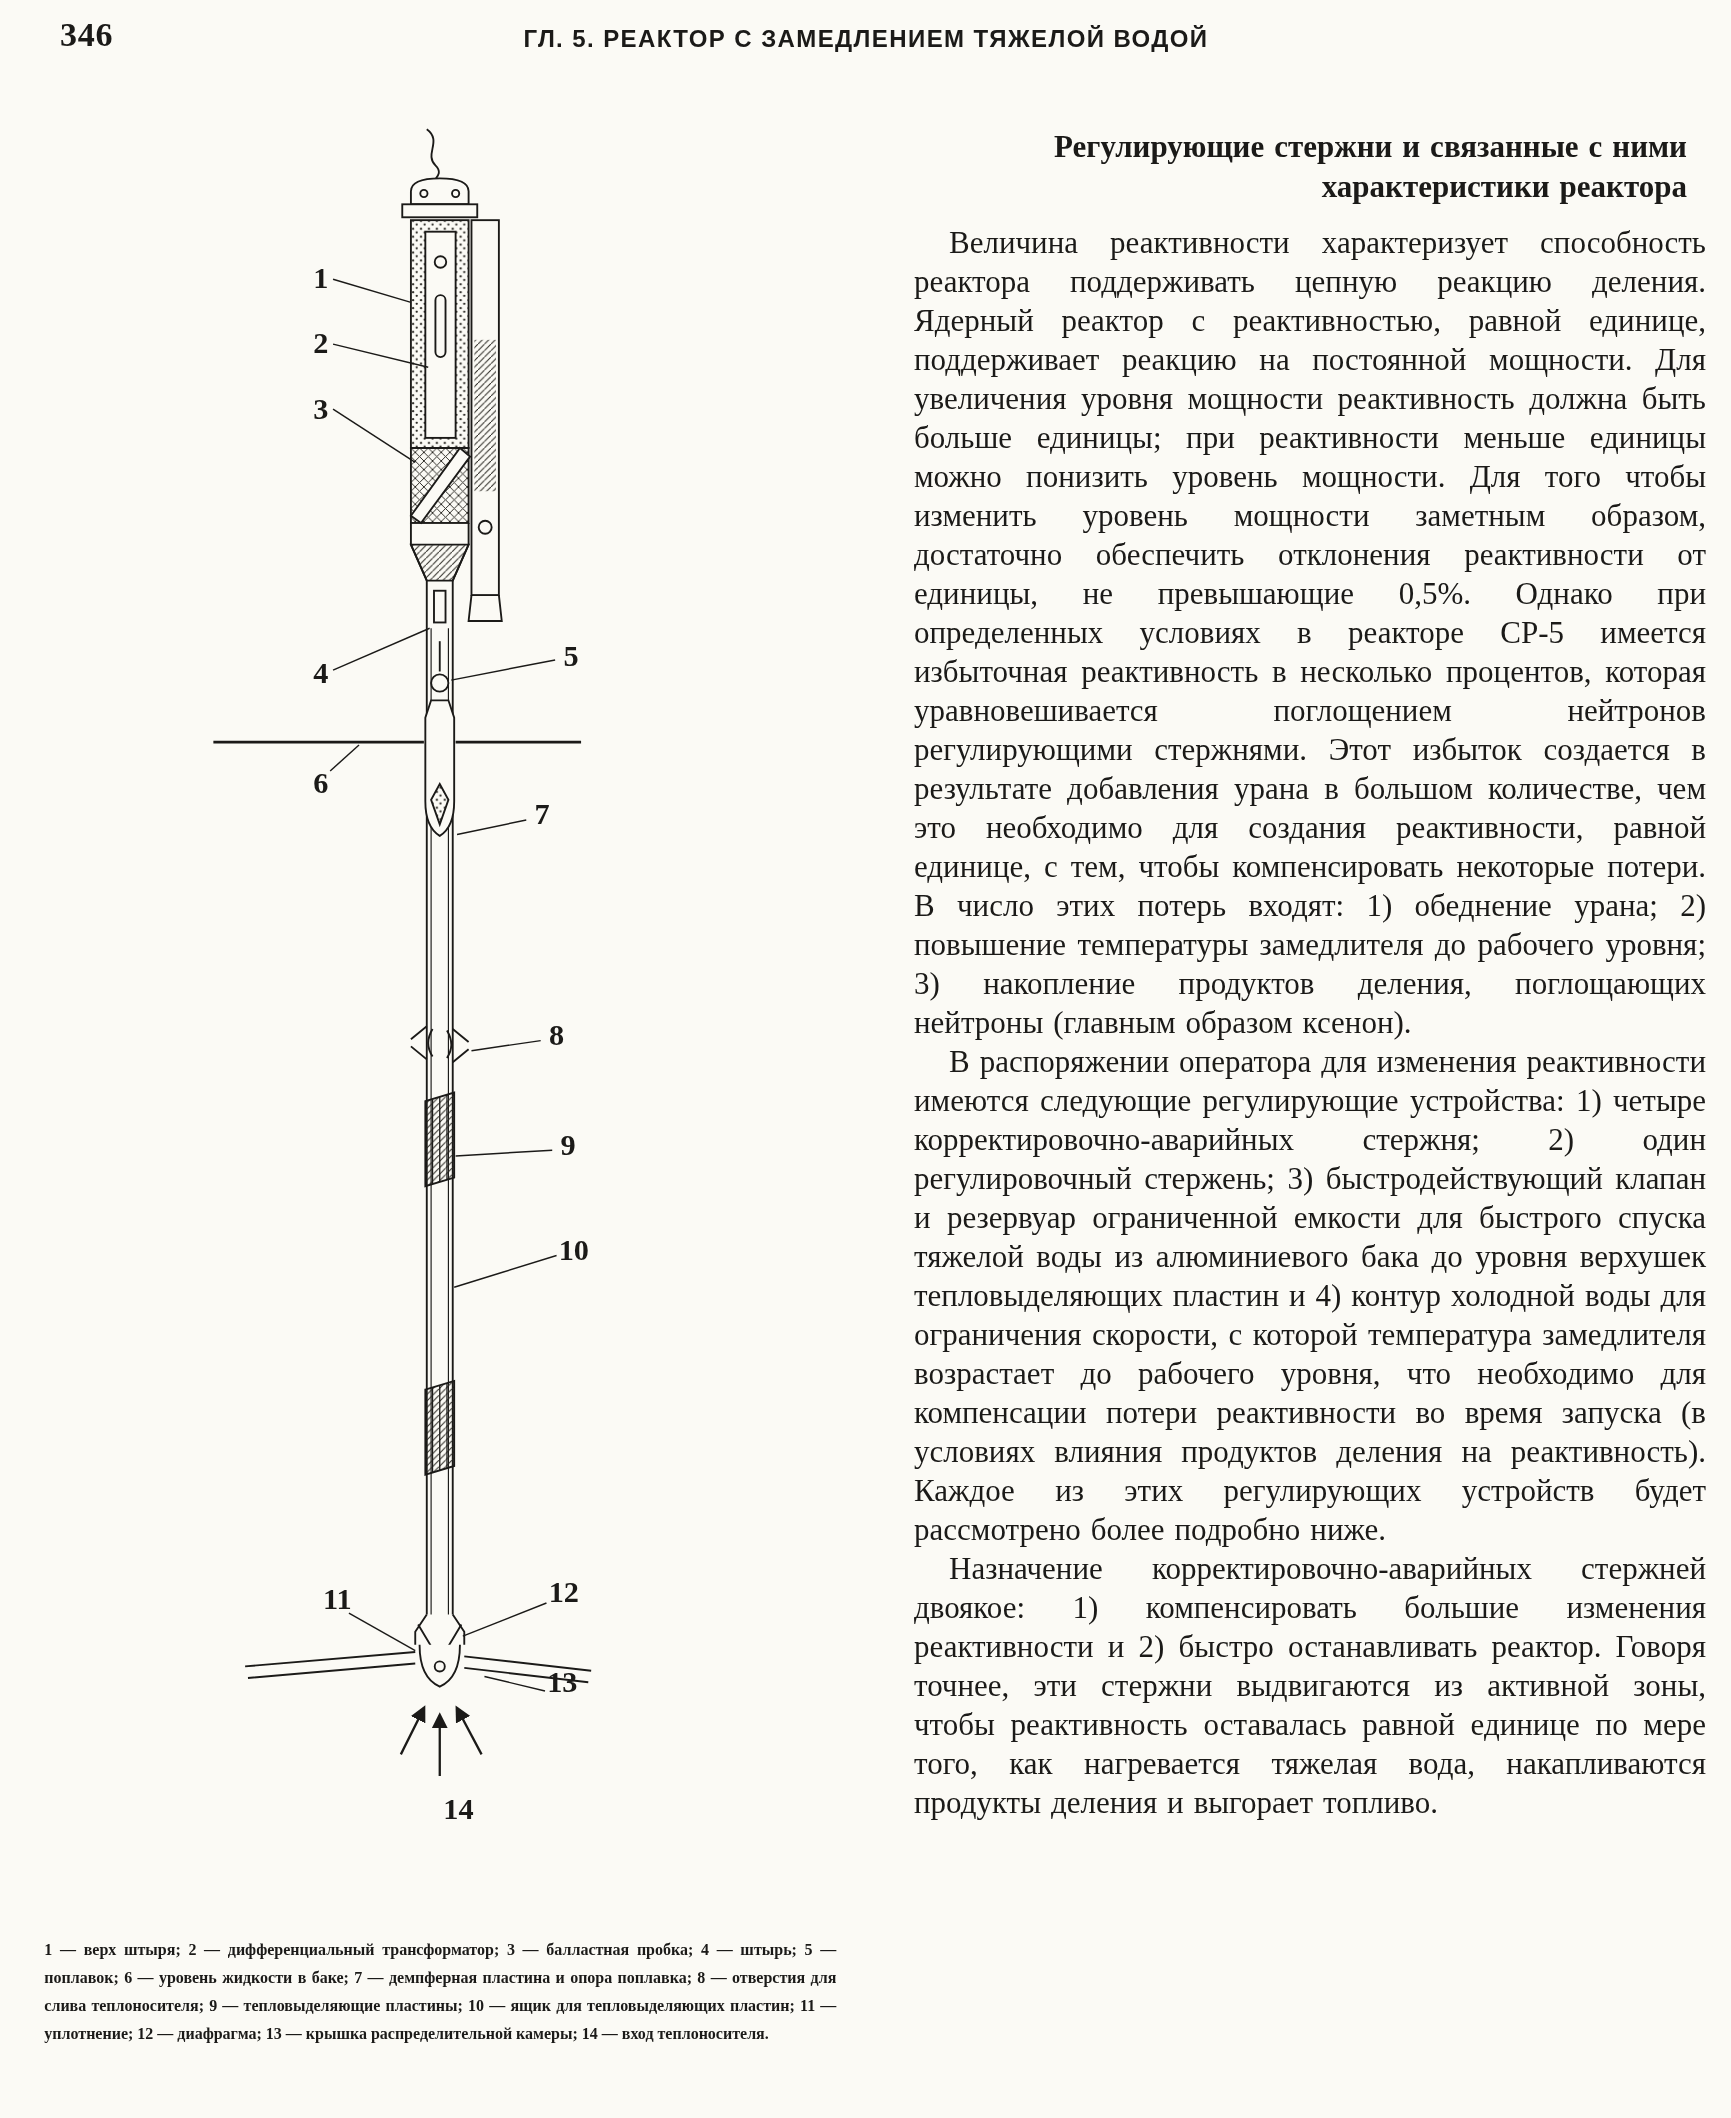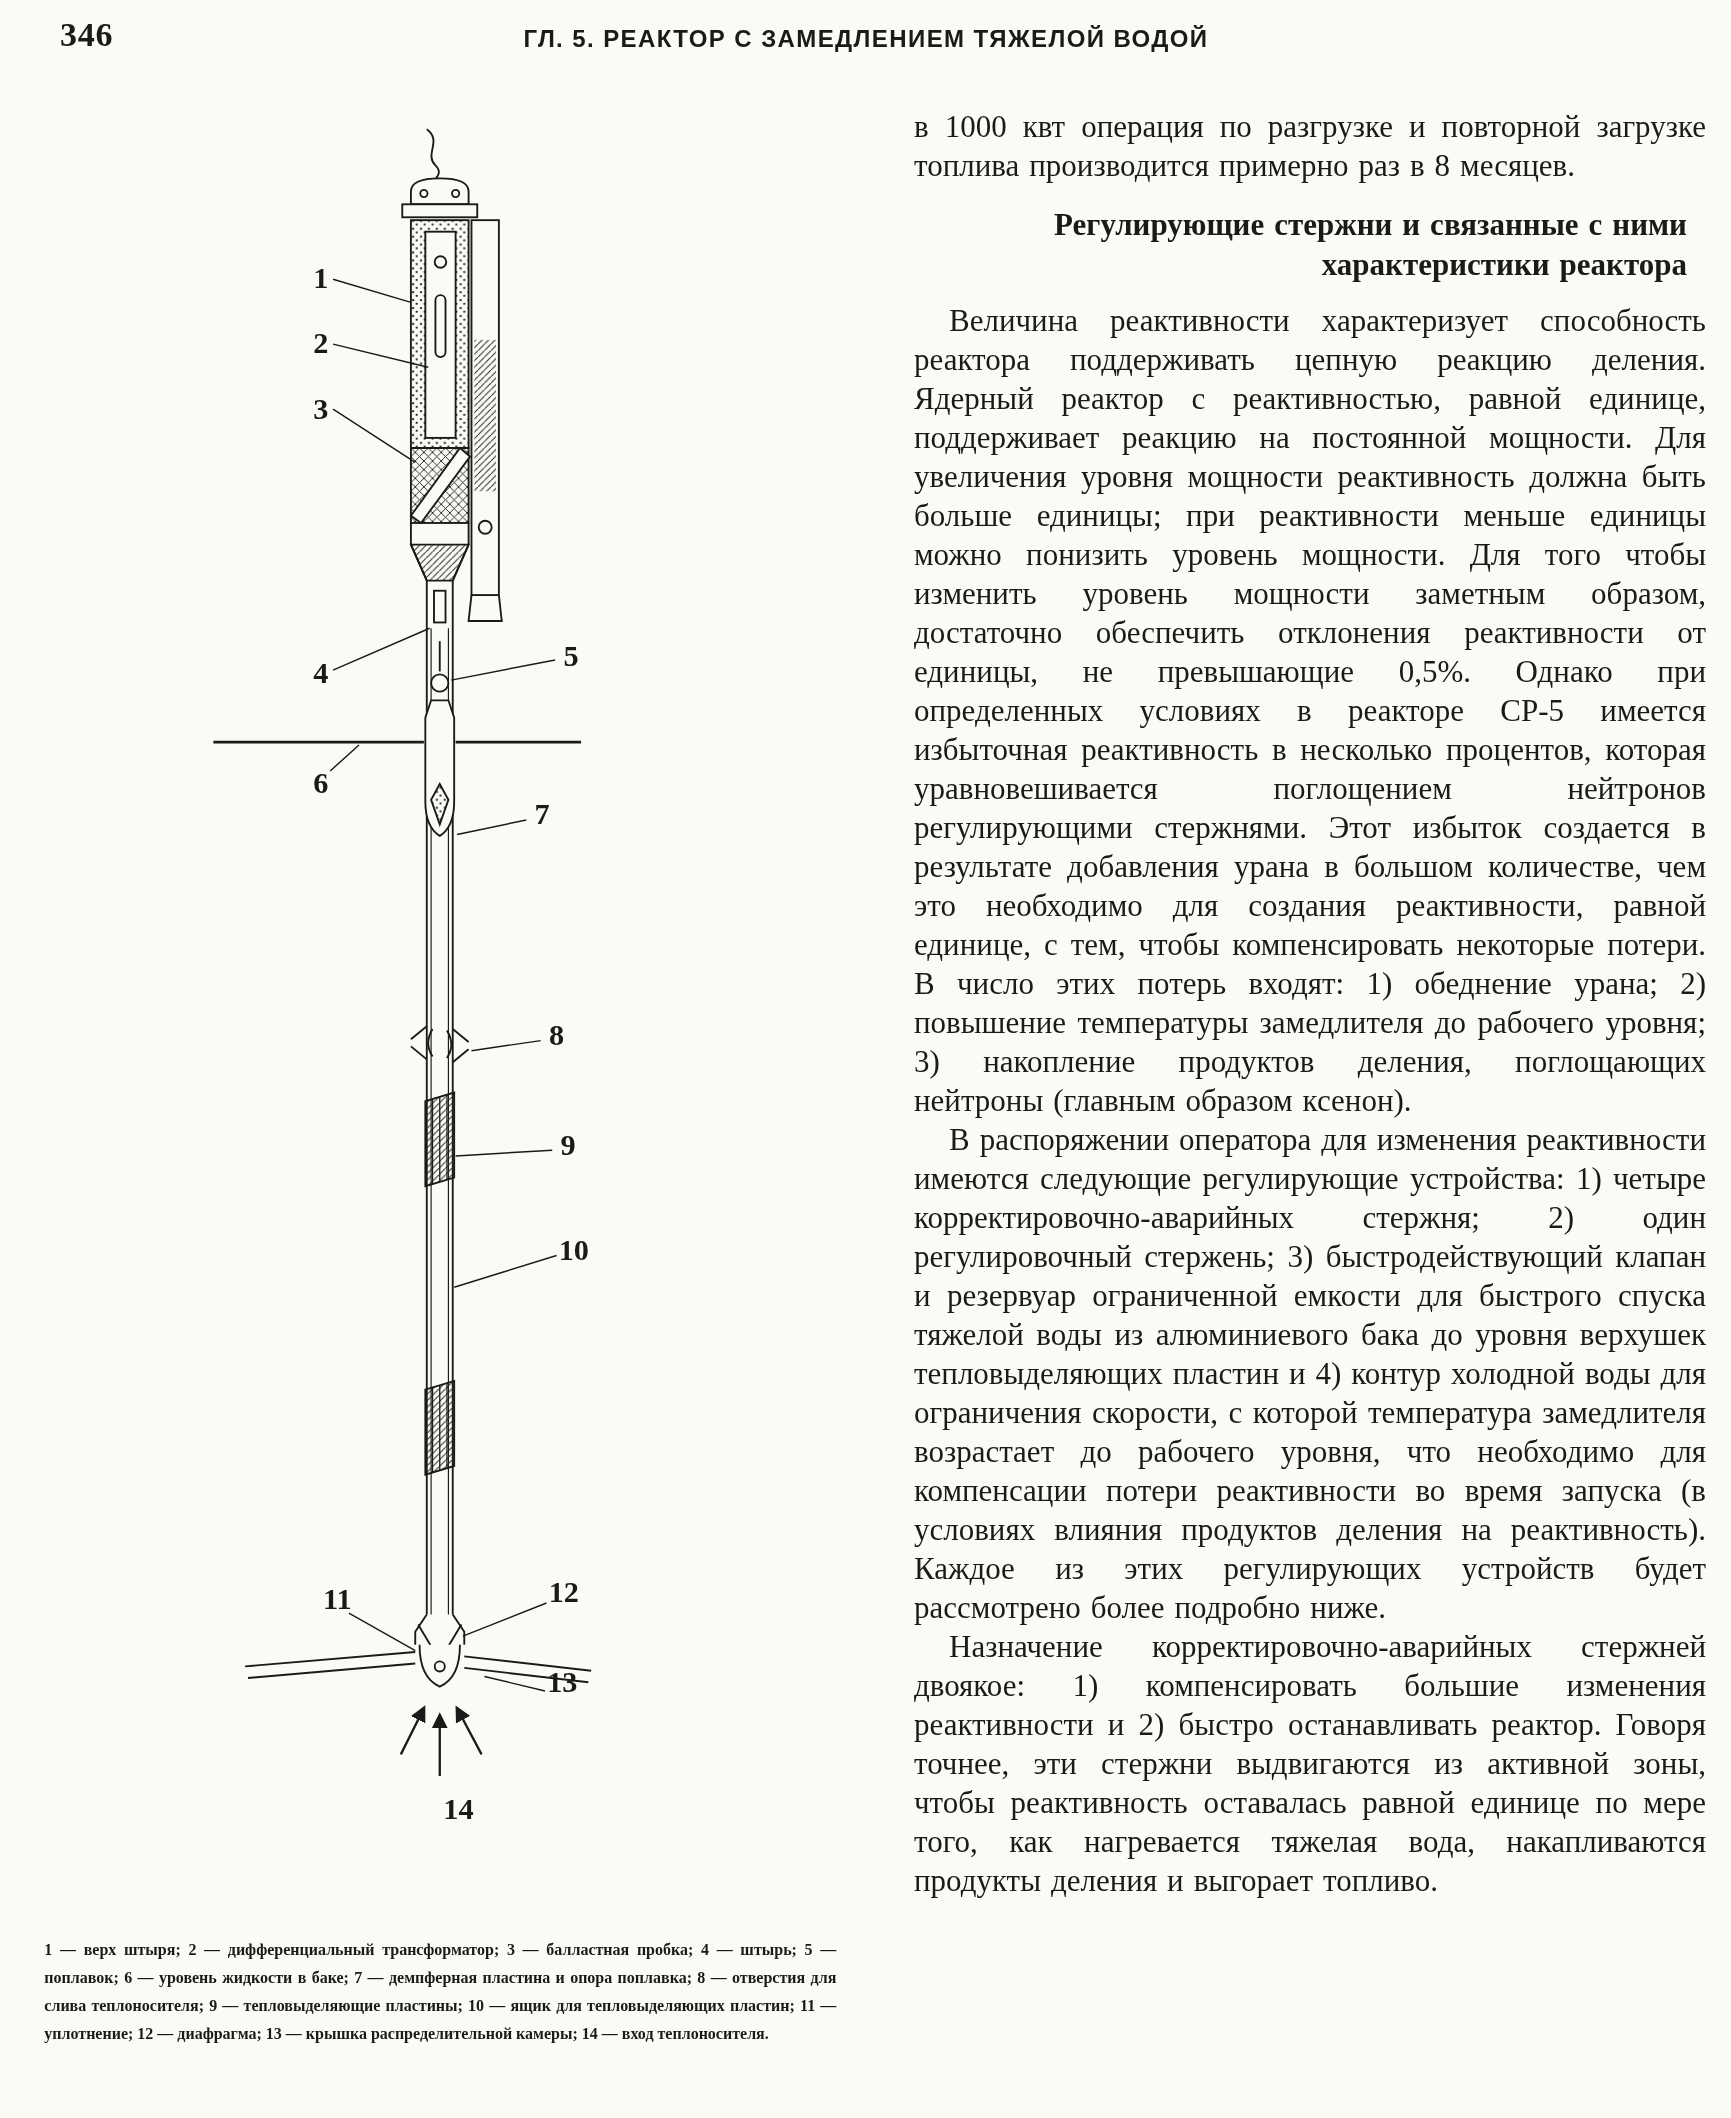--- a/index.html
+++ b/index.html
@@ -202,21 +202,20 @@
         <text class="callout" x="540" y="2176">13</text>
         <text class="callout" x="396" y="2352">14</text>
       </g>
     </svg>
 
 
     <div class="legend">1 — верх штыря; 2 — дифференциальный трансформатор; 3 — балластная пробка; 4 — штырь; 5 — поплавок; 6 — уровень жидкости в баке; 7 — демпферная пластина и опора поплавка; 8 — отверстия для слива теплоносителя; 9 — тепловыделяющие пластины; 10 — ящик для тепловыделяющих пластин; 11 — уплотнение; 12 — диафрагма; 13 — крышка распределительной камеры; 14 — вход теплоносителя.</div>
   </figure>
 
   <div class="text-col">
-    <p class="cont">в 1000 квт операция по разгрузке и повторной загрузке топлива производится примерно раз в 8 месяцев.</p>
     <h3 class="sec-head">Регулирующие стержни и связанные с ними характеристики реактора</h3>
     <p>Величина реактивности характеризует способность реактора поддерживать цепную реакцию деления. Ядерный реактор с реактивностью, равной единице, поддерживает реакцию на постоянной мощности. Для увеличения уровня мощности реактивность должна быть больше единицы; при реактивности меньше единицы можно понизить уровень мощности. Для того чтобы изменить уровень мощности заметным образом, достаточно обеспечить отклонения реактивности от единицы, не превышающие 0,5%. Однако при определенных условиях в реакторе СР-5 имеется избыточная реактивность в несколько процентов, которая уравновешивается поглощением нейтронов регулирующими стержнями. Этот избыток создается в результате добавления урана в большом количестве, чем это необходимо для создания реактивности, равной единице, с тем, чтобы компенсировать некоторые потери. В число этих потерь входят: 1) обеднение урана; 2) повышение температуры замедлителя до рабочего уровня; 3) накопление продуктов деления, поглощающих нейтроны (главным образом ксенон).</p>
     <p>В распоряжении оператора для изменения реактивности имеются следующие регулирующие устройства: 1) четыре корректировочно-аварийных стержня; 2) один регулировочный стержень; 3) быстродействующий клапан и резервуар ограниченной емкости для быстрого спуска тяжелой воды из алюминиевого бака до уровня верхушек тепловыделяющих пластин и 4) контур холодной воды для ограничения скорости, с которой температура замедлителя возрастает до рабочего уровня, что необходимо для компенсации потери реактивности во время запуска (в условиях влияния продуктов деления на реактивность). Каждое из этих регулирующих устройств будет рассмотрено более подробно ниже.</p>
     <p>Назначение корректировочно-аварийных стержней двоякое: 1) компенсировать большие изменения реактивности и 2) быстро останавливать реактор. Говоря точнее, эти стержни выдвигаются из активной зоны, чтобы реактивность оставалась равной единице по мере того, как нагревается тяжелая вода, накапливаются продукты деления и выгорает топливо.</p>
   </div>
 
 </div>
 
 
 </body></html>

